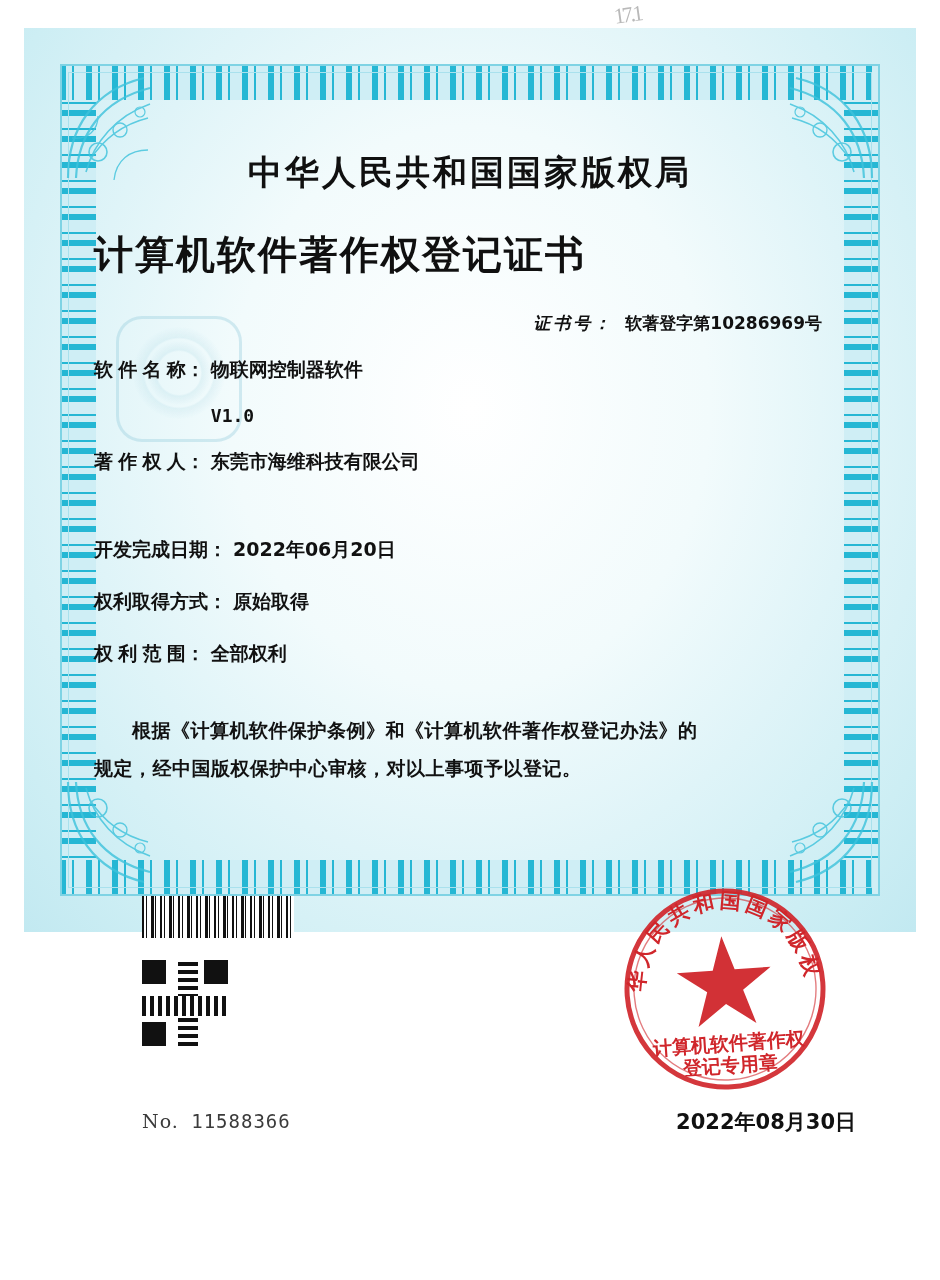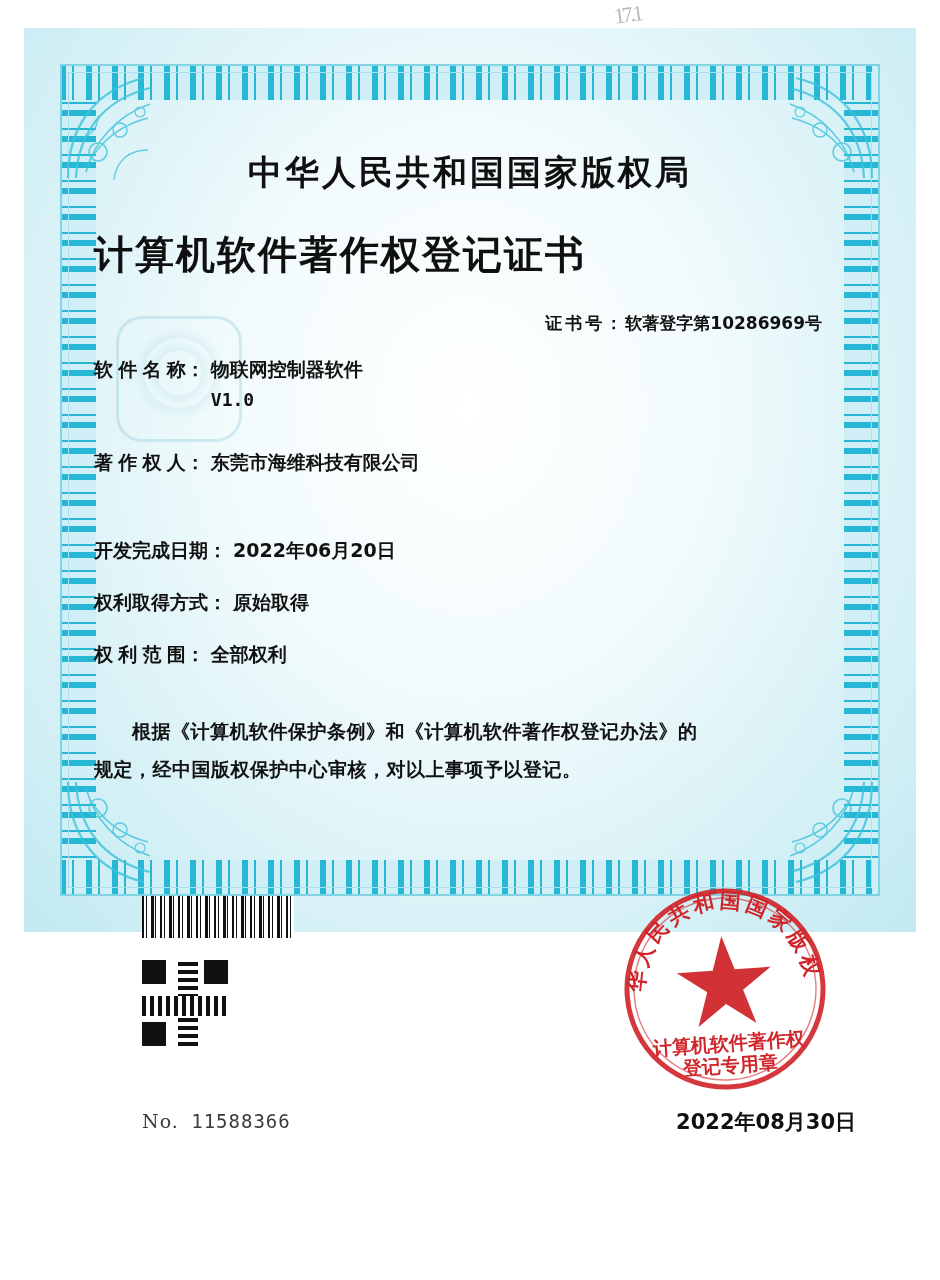--- a/index.html
+++ b/index.html
@@ -100,21 +100,21 @@
 
   .certno{
     text-align:right;
     margin-top:30px;
     padding-right:24px;
     font-size:17px;
     font-family:"DejaVu Sans", sans-serif;
     font-weight:bold;
     color:#111;
   }
-  .certno .lbl{letter-spacing:3px;}
+  .certno .lbl{letter-spacing:3px;margin-right:12px;font-style:italic;}
 
   
   .watermark{
     position:absolute;
     left:22px;top:228px;
     width:120px;height:120px;
     border-radius:26px;
     border:3px solid rgba(150,205,220,.38);
     background:
       radial-gradient(circle at 50% 45%, rgba(255,255,255,0) 38%, rgba(160,210,225,.18) 40%, rgba(255,255,255,0) 52%),
@@ -141,23 +141,23 @@
     font-family:"DejaVu Sans", sans-serif;
     font-weight:bold;
     font-size:19px;
     color:#111;
     margin-left:6px;
   }
   .val.mono{font-family:"DejaVu Sans Mono", monospace;font-size:18px;}
 
   .row-name{margin-top:10px;}
   .name-col{display:flex;flex-direction:column;}
-  .name-col .ver{margin-top:6px;font-family:"DejaVu Sans Mono", monospace;font-size:18px;}
-
-  .row-owner{margin-top:40px;}
+  .name-col .ver{margin-top:22px;font-family:"DejaVu Sans Mono", monospace;font-size:18px;}
+
+  .row-owner{margin-top:23px;}
   .gap-big{height:58px;}
   .row-date{margin-bottom:26px;text-align:right;}
 
   .para{
     margin-top:44px;
     font-family:"DejaVu Sans", sans-serif;
     font-weight:bold;
     font-size:19px;
     line-height:2.0;
     color:#111;

